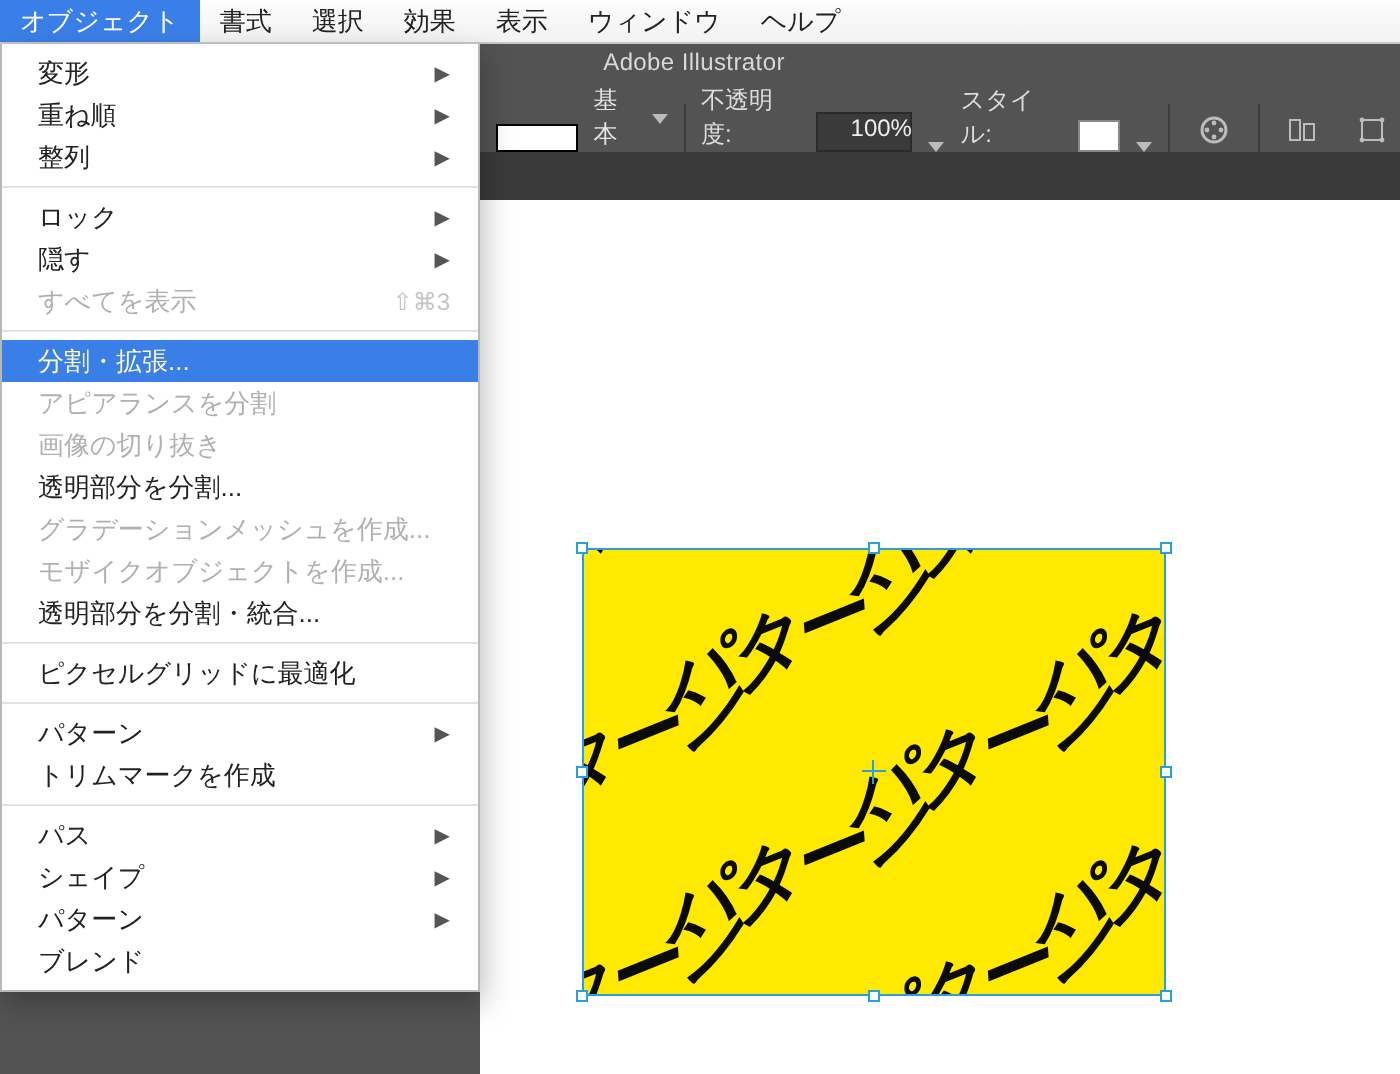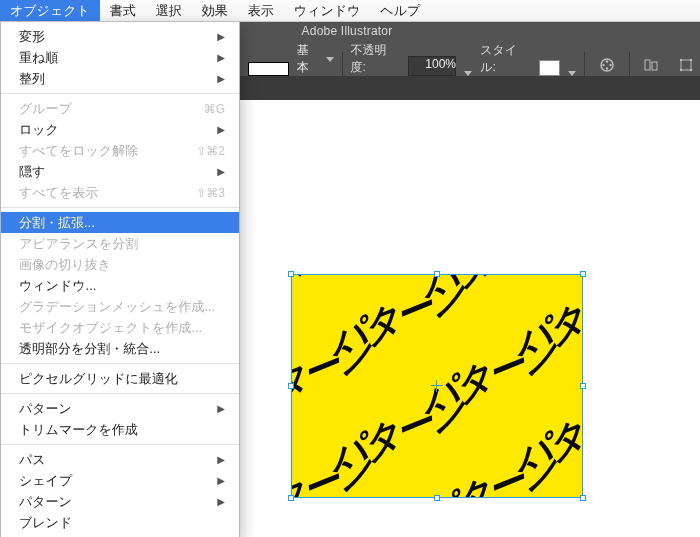--- a/index.html
+++ b/index.html
@@ -154,52 +154,44 @@
     </div>
     <div class="row">
       <span>重ね順</span>
       <span class="sub">▶</span>
     </div>
     <div class="row">
       <span>整列</span>
       <span class="sub">▶</span>
     </div>
     <div class="divider"></div>
-    <div class="row disabled">
-      <span>グループ</span>
-      <span class="sc">⌘G</span>
-    </div>
     <div class="row">
       <span>ロック</span>
       <span class="sub">▶</span>
-    </div>
-    <div class="row disabled">
-      <span>すべてをロック解除</span>
-      <span class="sc">⇧⌘2</span>
     </div>
     <div class="row">
       <span>隠す</span>
       <span class="sub">▶</span>
     </div>
     <div class="row disabled">
       <span>すべてを表示</span>
       <span class="sc">⇧⌘3</span>
     </div>
     <div class="divider"></div>
     <div class="row hl">
       <span>分割・拡張...</span>
     </div>
     <div class="row disabled">
       <span>アピアランスを分割</span>
     </div>
     <div class="row disabled">
       <span>画像の切り抜き</span>
     </div>
     <div class="row">
-      <span>ウィンドウ...</span>
+      <span>透明部分を分割...</span>
     </div>
     <div class="row disabled">
       <span>グラデーションメッシュを作成...</span>
     </div>
     <div class="row disabled">
       <span>モザイクオブジェクトを作成...</span>
     </div>
     <div class="row">
       <span>透明部分を分割・統合...</span>
     </div>

